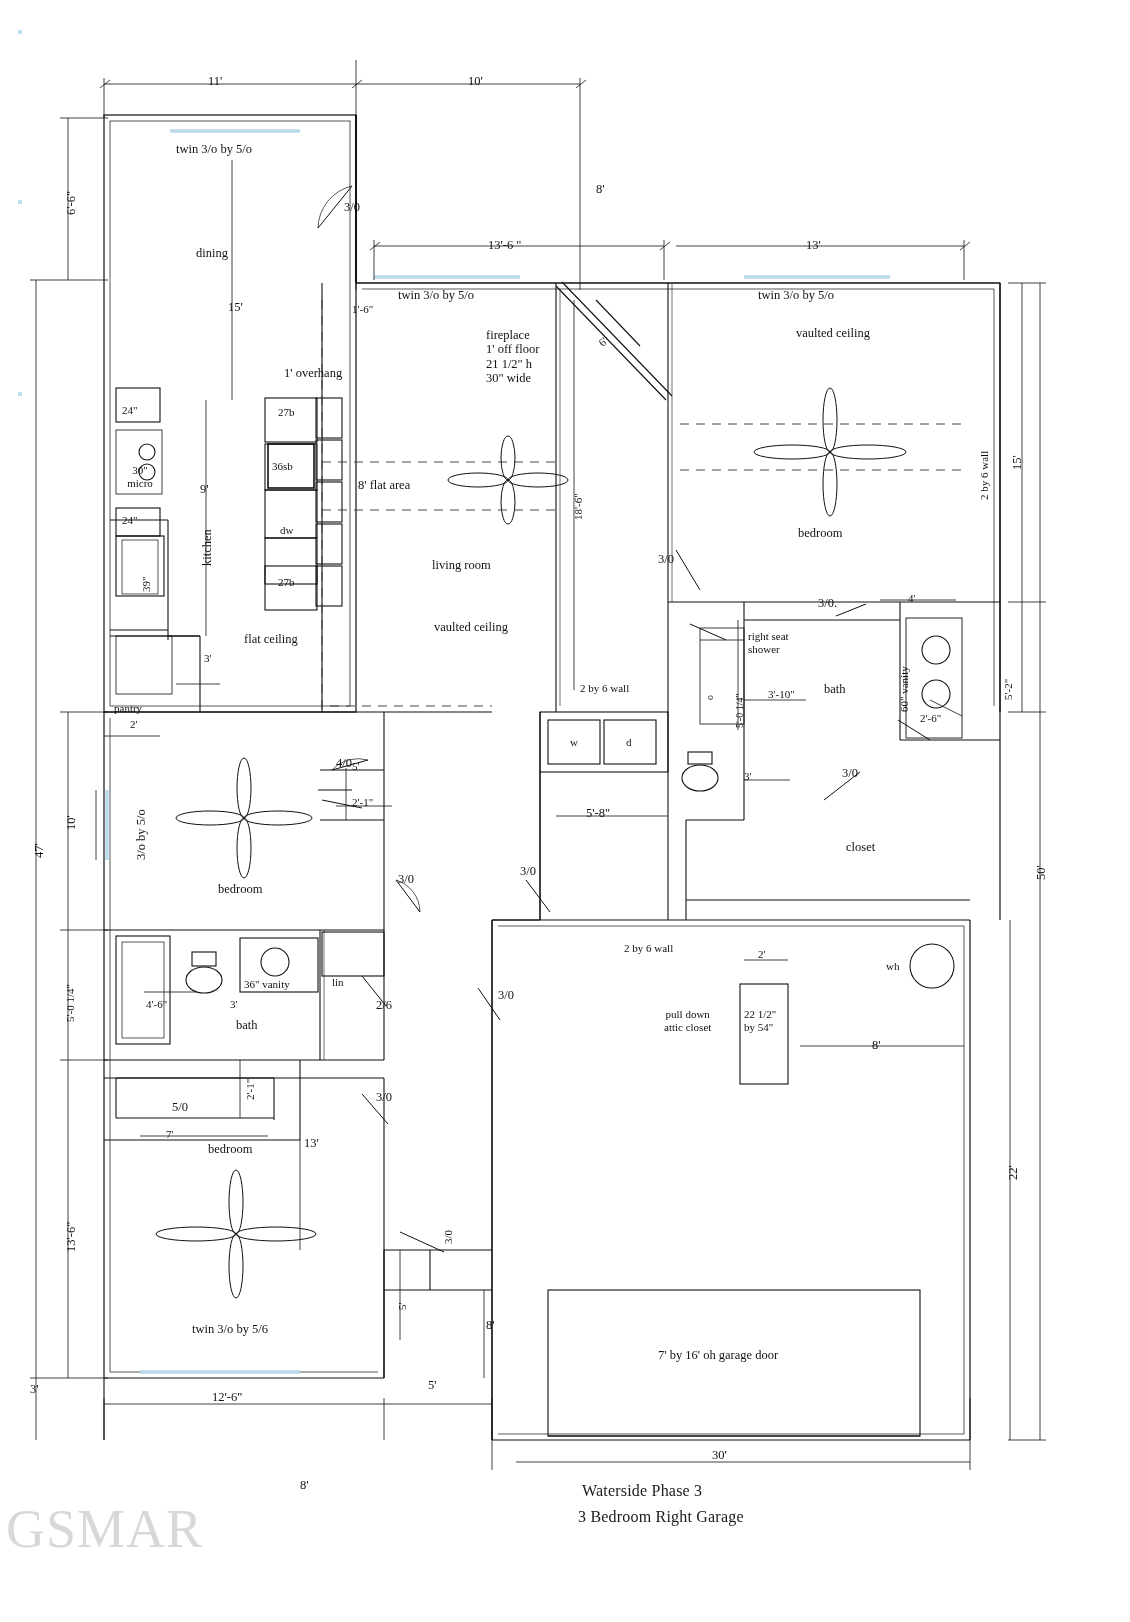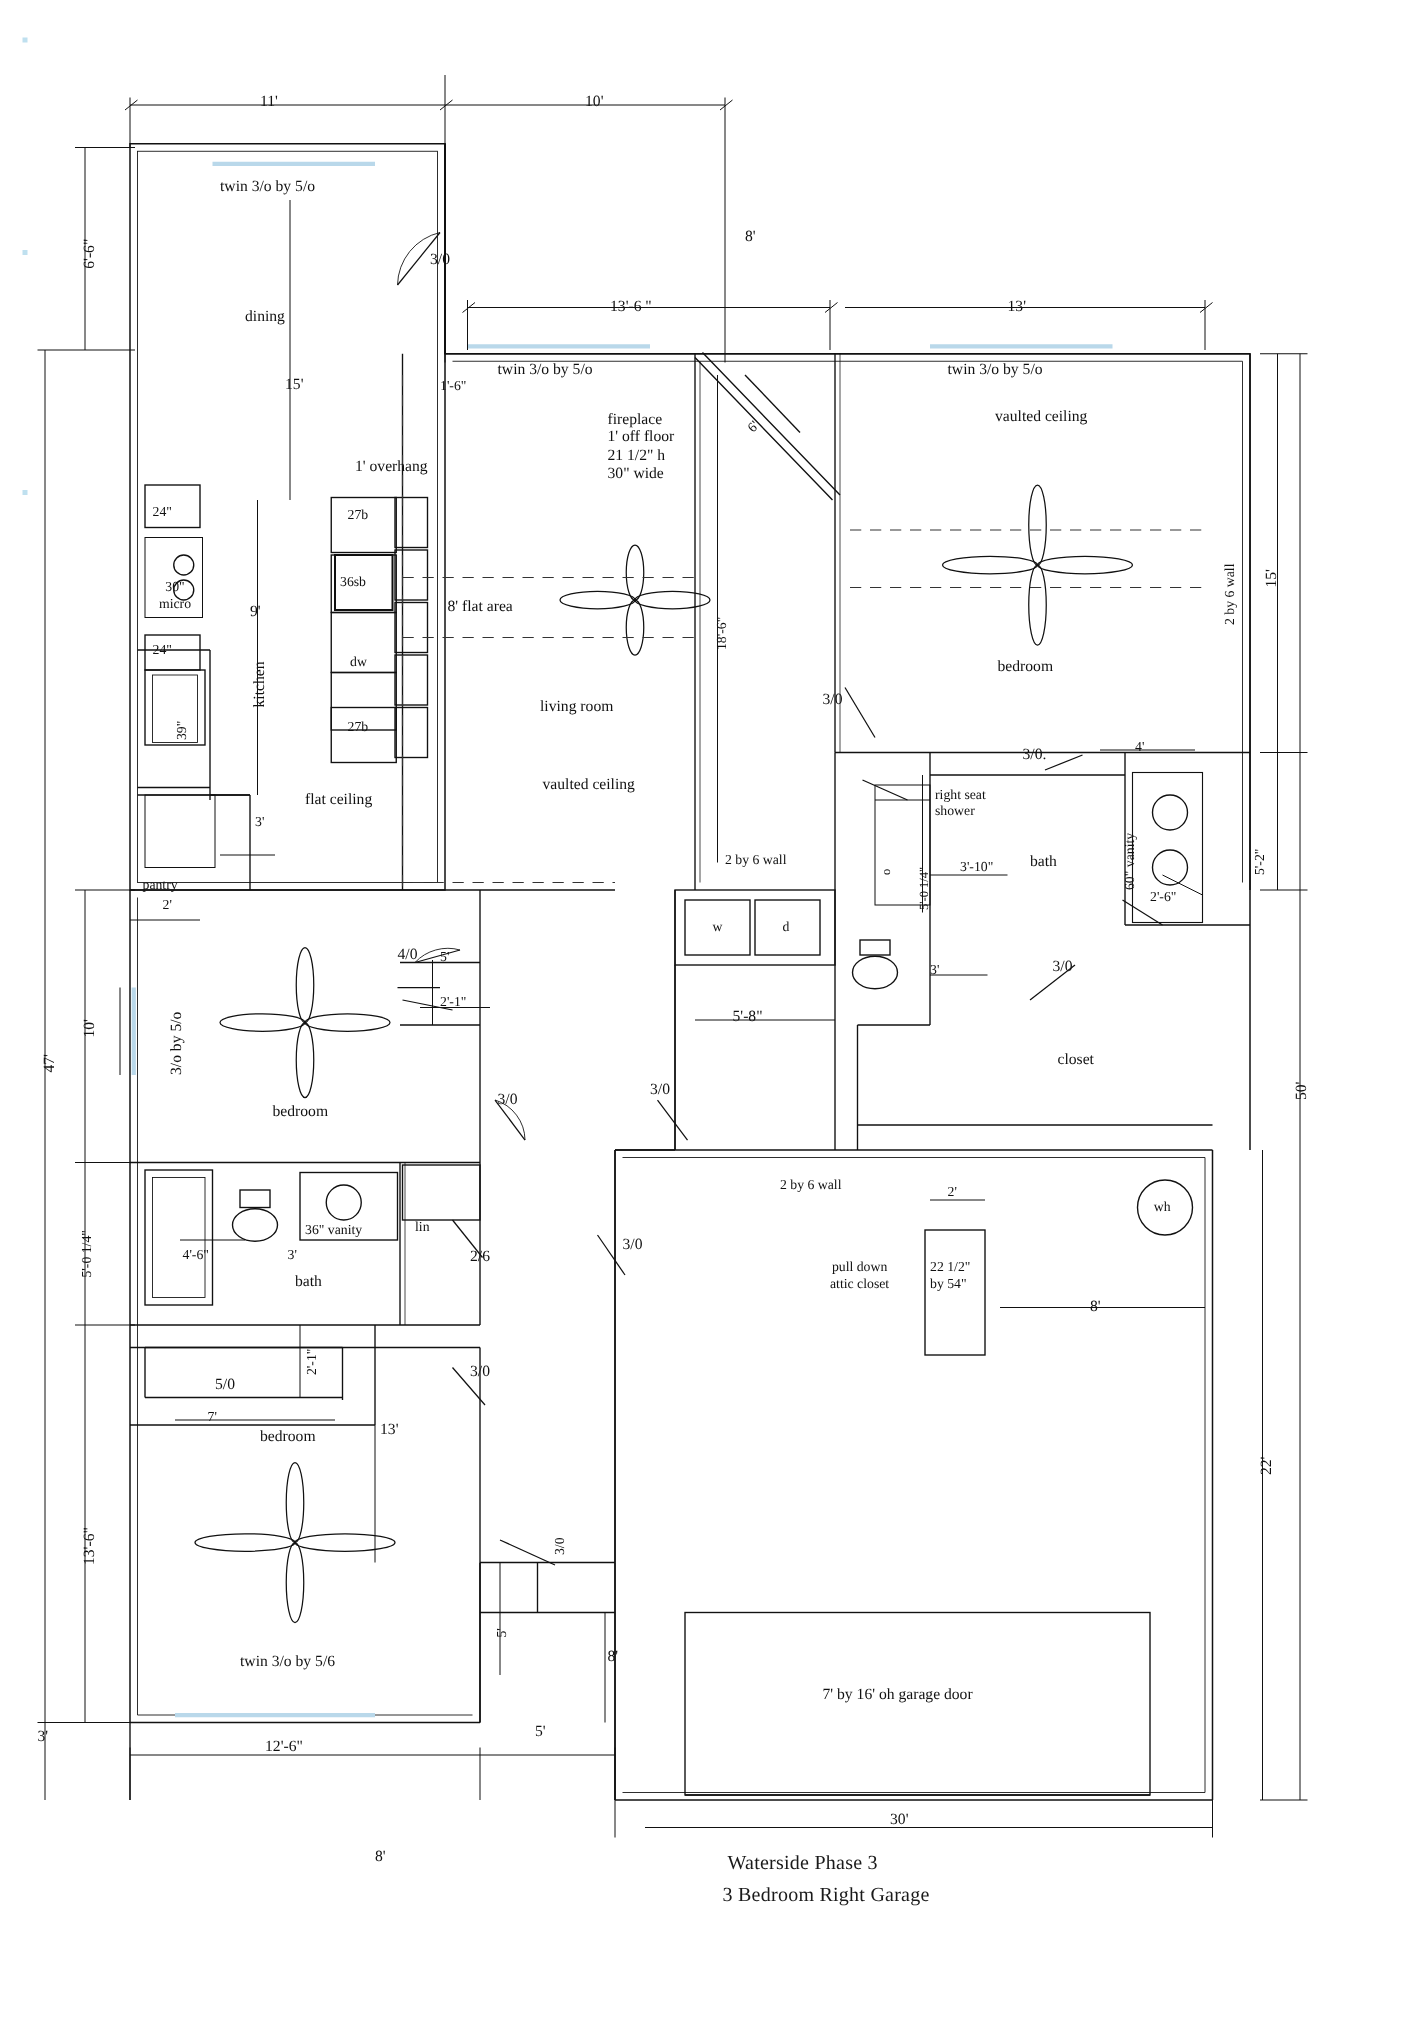--- a/index.html
+++ b/index.html
@@ -384,49 +384,50 @@
 <div class="lbl" style="left:172px;top:1100px;">5/0</div>
 
 <div class="lbl" style="left:344px;top:200px;">3/0</div>
 <div class="lbl" style="left:658px;top:552px;">3/0</div>
 <div class="lbl" style="left:398px;top:872px;">3/0</div>
 <div class="lbl" style="left:520px;top:864px;">3/0</div>
 <div class="lbl" style="left:376px;top:1090px;">3/0</div>
 <div class="lbl" style="left:498px;top:988px;">3/0</div>
 <div class="lbl" style="left:818px;top:596px;">3/0.</div>
 <div class="lbl" style="left:842px;top:766px;">3/0</div>
-<div class="lbl" style="left:318px;top:756px;">4/0</div>
+<div class="lbl" style="left:336px;top:756px;">4/0</div>
 <div class="lbl" style="left:376px;top:998px;">2/6</div>
 <div class="lbl rot90 sm" style="left:442px;top:1244px;">3/0</div>
 
 <div class="lbl sm" style="left:122px;top:404px;">24"</div>
 <div class="lbl sm c" style="left:114px;top:464px;width:52px;">30"
 micro</div>
 <div class="lbl sm" style="left:122px;top:514px;">24"</div>
 <div class="lbl rot90 sm" style="left:140px;top:592px;">39"</div>
 <div class="lbl sm" style="left:278px;top:406px;">27b</div>
 <div class="lbl sm" style="left:278px;top:576px;">27b</div>
 <div class="lbl sm" style="left:272px;top:460px;">36sb</div>
 <div class="lbl sm" style="left:280px;top:524px;">dw</div>
 <div class="lbl sm" style="left:570px;top:736px;">w</div>
 <div class="lbl sm" style="left:626px;top:736px;">d</div>
-<div class="lbl sm" style="left:923px;top:960px;">wh</div>
+<div class="lbl sm" style="left:886px;top:960px;">wh</div>
 <div class="lbl sm" style="left:332px;top:976px;">lin</div>
 <div class="lbl rot90 sm" style="left:898px;top:712px;">60" vanity</div>
 <div class="lbl sm" style="left:244px;top:978px;">36" vanity</div>
 
 <div class="lbl sm" style="left:748px;top:630px;">right seat
 shower</div>
 <div class="lbl sm c" style="left:664px;top:1008px;">pull down
 attic closet</div>
 <div class="lbl sm" style="left:744px;top:1008px;">22 1/2"
 by 54"</div>
 <div class="lbl" style="left:658px;top:1348px;">7' by 16' oh garage door</div>
 <div class="lbl sm" style="left:580px;top:682px;">2 by 6 wall</div>
 <div class="lbl sm" style="left:624px;top:942px;">2 by 6 wall</div>
 <div class="lbl rot90 sm" style="left:978px;top:500px;">2 by 6 wall</div>
 <div class="lbl rot90 xs" style="left:704px;top:700px;">o</div>
 
 <div class="title" style="left:582px;top:1482px;">Waterside Phase 3</div>
 <div class="title" style="left:578px;top:1508px;">3 Bedroom Right Garage</div>
 
+<div class="wm">GSMAR</div>
 
 </div>
 
 </body></html>

